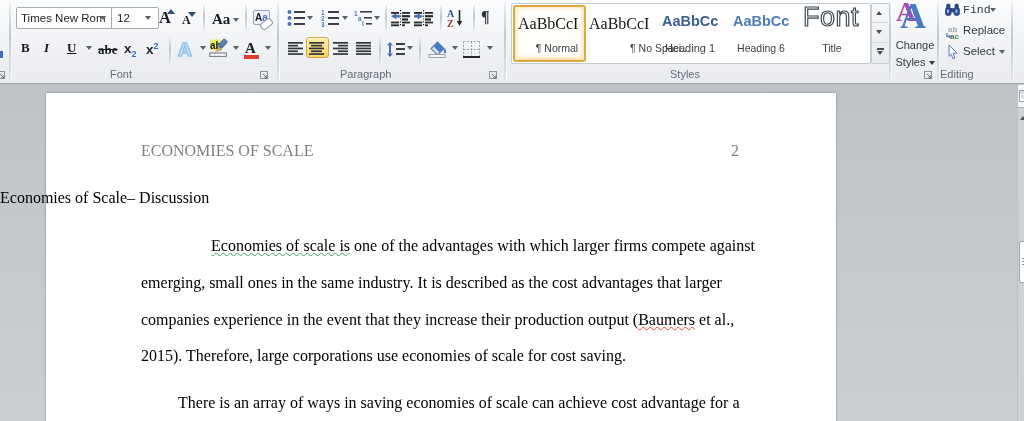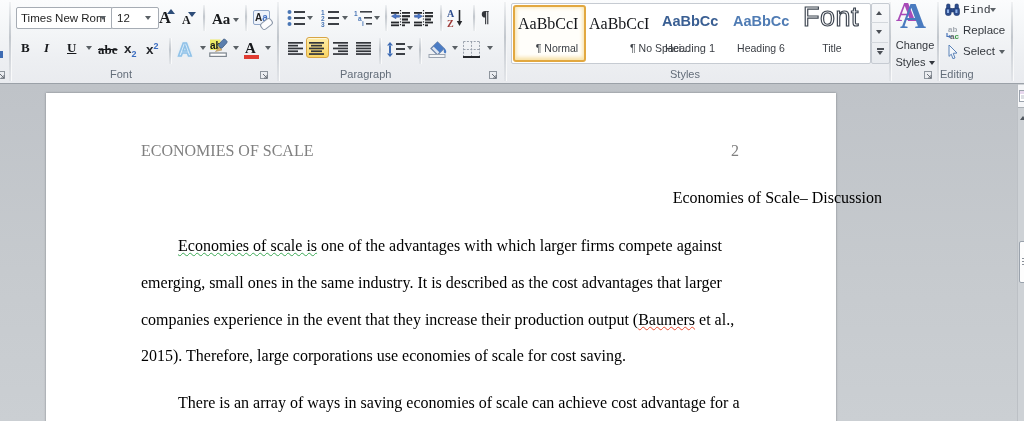--- a/index.html
+++ b/index.html
@@ -23,21 +23,21 @@
   .da{display:inline-block;width:0;height:0;border-left:3.5px solid transparent;
       border-right:3.5px solid transparent;border-top:4.5px solid #5a6065;vertical-align:middle;}
   
   #docarea{position:absolute;left:0;top:84px;width:1024px;height:337px;
      background:linear-gradient(180deg,#bfc3c8 0%,#c6cace 55%,#cbcfd3 100%);}
   #page{position:absolute;left:46px;top:93px;width:790px;height:335px;background:#fff;
      box-shadow:0 0 2px rgba(60,65,70,.55);}
   .serif{font-family:"Liberation Serif",serif;}
   .line{position:absolute;white-space:nowrap;font-family:"Liberation Serif",serif;
         font-size:16px;color:#000;line-height:19px;}
-  .gwavy{text-decoration:underline wavy #3aa854 1px;text-underline-offset:1px;}
+  .gwavy{text-decoration:underline wavy #3aa854 1px;text-underline-offset:1px;margin-left:33px;}
   .rwavy{text-decoration:underline wavy #e8492e 1px;text-underline-offset:1px;}
   #scrollbar{position:absolute;left:1017px;top:84px;width:7px;height:337px;background:#ced2d6;
      border-left:1px solid #bcc0c5;}
   .sb-btn{position:absolute;left:0;width:7px;background:#f4f5f7;border-bottom:1px solid #aab0b6;}
   .sb-thumb{position:absolute;left:1px;top:157px;width:8px;height:40px;background:#fdfdfd;
      border:1px solid #9aa2ac;border-radius:2px;}
   .sb-grip{position:absolute;left:3.5px;top:174px;width:3px;height:8px;
      background:repeating-linear-gradient(180deg,#8a9098 0 1px,transparent 1px 3px);}
   .sb-up{position:absolute;left:1.5px;top:32px;width:0;height:0;border-left:3.5px solid transparent;
      border-right:3.5px solid transparent;border-bottom:4.5px solid #4f565e;}
@@ -316,21 +316,21 @@
           <rect x="-2.5" y="0.5" width="7" height="7" fill="none" stroke="#8e959d"></rect>
           <path d="M0 3 L4 7 M4 4 V7 H1" stroke="#6a7078" fill="none"></path>
         </svg>
       </div>
   </div>
   <div id="docarea"></div>
   <div id="page"></div>
   <div id="doctext">
     <div class="line" style="left:141px;top:140.5px;color:#808080;">ECONOMIES OF SCALE</div>
     <div class="line" style="left:731px;top:140.5px;color:#808080;">2</div>
-    <div class="line" id="titleline" style="left:0;top:187.5px;width:882px;text-align:right;">Economies of Scale– Discussion</div>
+    <div class="line" id="titleline" style="left:0;top:187.5px;width:882px;text-align:left;">Economies of Scale– Discussion</div>
     <div class="line" style="left:178px;top:235.5px;"><span class="gwavy">Economies of scale is</span> one of the advantages with which larger firms compete against</div>
     <div class="line" style="left:141px;top:272.5px;">emerging, small ones in the same industry. It is described as the cost advantages that larger</div>
     <div class="line" style="left:141px;top:310px;">companies experience in the event that they increase their production output (<span class="rwavy">Baumers</span> et al.,</div>
     <div class="line" style="left:141px;top:346px;">2015). Therefore, large corporations use economies of scale for cost saving.</div>
     <div class="line" style="left:178px;top:392.5px;">There is an array of ways in saving economies of scale can achieve cost advantage for a</div>
   </div>
   <div id="scrollbar">
     <div class="sb-btn" style="top:1px;height:22px;"></div>
     <svg class="abs" style="left:1px;top:6px;" width="8" height="12">
         <rect x="0.5" y="0.5" width="7" height="11" fill="#fff" stroke="#9aa2ac"></rect>

